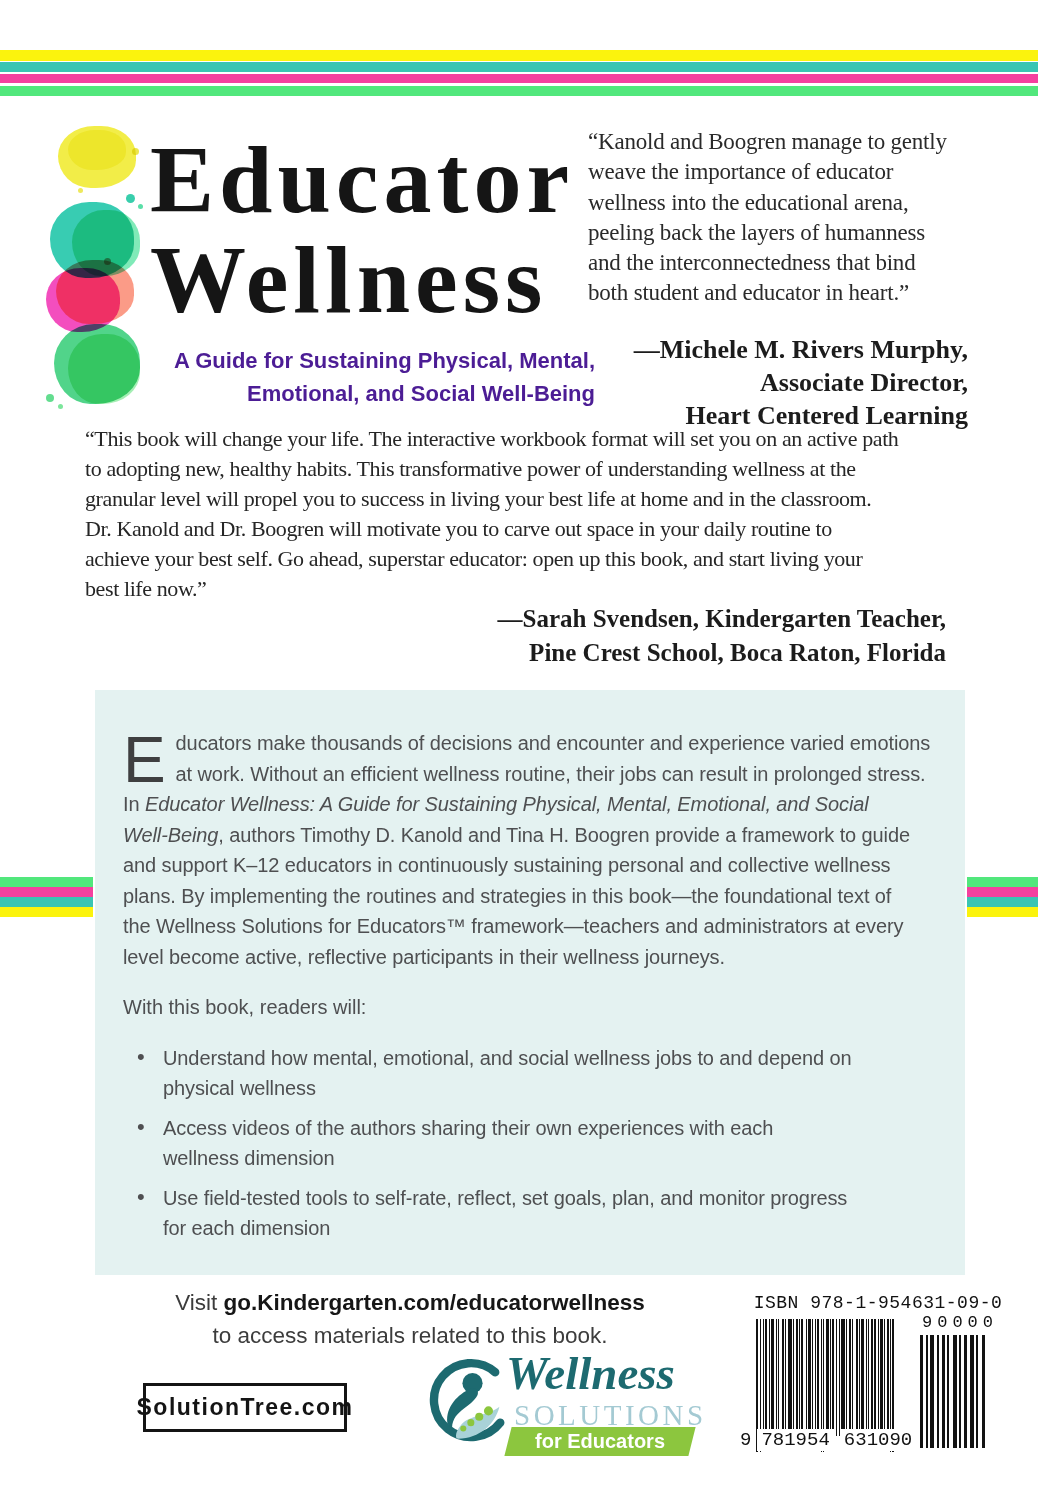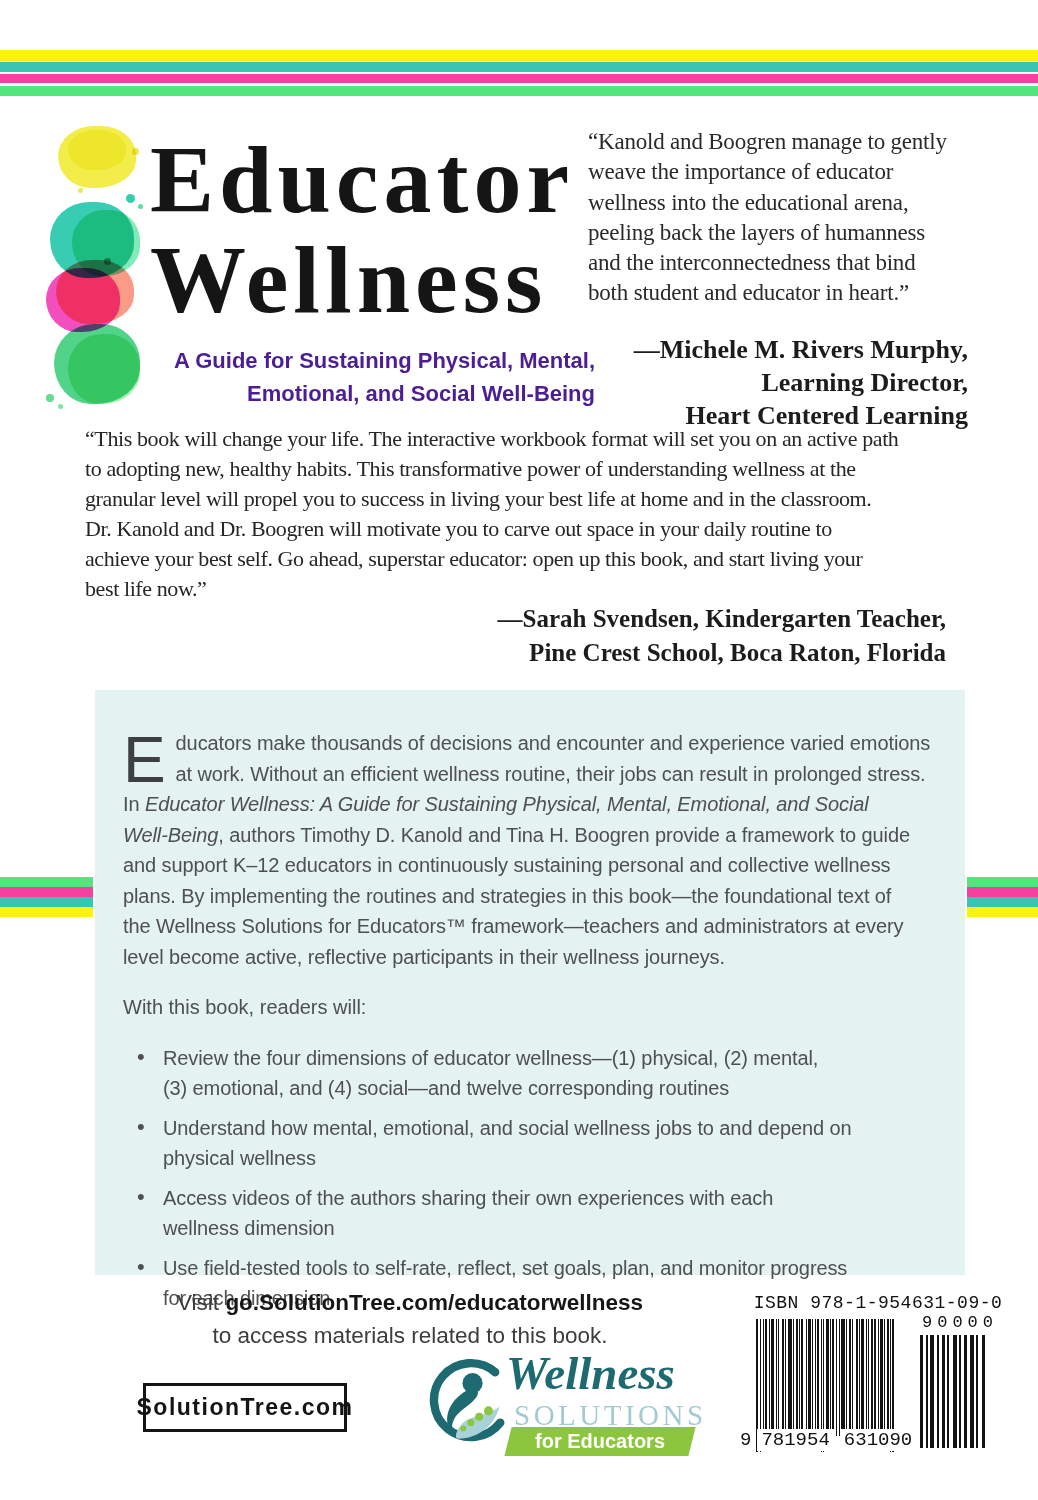--- a/index.html
+++ b/index.html
@@ -142,21 +142,21 @@
   </div>
 
   <div class="q-right">“Kanold and Boogren manage to gently
 weave the importance of educator
 wellness into the educational arena,
 peeling back the layers of humanness
 and the interconnectedness that bind
 both student and educator in heart.”</div>
   <div class="q-right-attr">
     <div>—Michele M. Rivers Murphy,</div>
-    <div>Learning Director,</div>
+    <div>Associate Director,</div>
     <div>Heart Centered Learning</div>
   </div>
 
   <div class="q-main">“This book will change your life. The interactive workbook format will set you on an active path
 to adopting new, healthy habits. This transformative power of understanding wellness at the
 granular level will propel you to success in living your best life at home and in the classroom.
 Dr. Kanold and Dr. Boogren will motivate you to carve out space in your daily routine to
 achieve your best self.  Go ahead, superstar educator: open up this book, and start living your
 best life now.”</div>
   <div class="q-main-attr">
@@ -182,35 +182,33 @@
       <p class="intro" id="intro-text"><span class="dropcap">E</span><span>ducators make thousands of decisions and encounter and experience varied emotions
 at work. Without an efficient wellness routine, their jobs can result in prolonged stress.
 In </span><span class="it">Educator Wellness: A Guide for Sustaining Physical, Mental, Emotional, and Social
 Well-Being</span><span>, authors Timothy D. Kanold and Tina H. Boogren provide a framework to guide
 and support K–12 educators in continuously sustaining personal and collective wellness
 plans. By implementing the routines and strategies in this book—the foundational text of
 the Wellness Solutions for Educators™ framework—teachers and administrators at every
 level become active, reflective participants in their wellness journeys.</span></p>
       <p class="readers">With this book, readers will:</p>
       <ul class="blist" id="bullet-list">
-          <li>Review the four dimensions of educator wellness—(1) physical, (2) mental,
-(3) emotional, and (4) social—and twelve corresponding routines</li>
           <li>Understand how mental, emotional, and social wellness jobs to and depend on
 physical wellness</li>
           <li>Access videos of the authors sharing their own experiences with each
 wellness dimension</li>
           <li>Use field-tested tools to self-rate, reflect, set goals, plan, and monitor progress
 for each dimension</li>
         </ul>
     </div>
   </div>
 
   <div class="visit">
     <div>
-      <span>Visit </span><span class="b">go.SolutionTree.com/educatorwellness</span>
+      <span>Visit </span><span class="b">go.Kindergarten.com/educatorwellness</span>
     </div>
     <div>to access materials related to this book.</div>
   </div>
 
   <div class="st-button">SolutionTree.com</div>
 
   <div class="logo">
     <svg class="logo-icon" viewBox="0 0 100 110">
       <path d="M80 16 A44 44 0 1 0 86 76" fill="none" stroke="#1d6a70" stroke-width="10" stroke-linecap="round"></path>
       <circle cx="53" cy="29" r="12" fill="#1d6a70"></circle>

